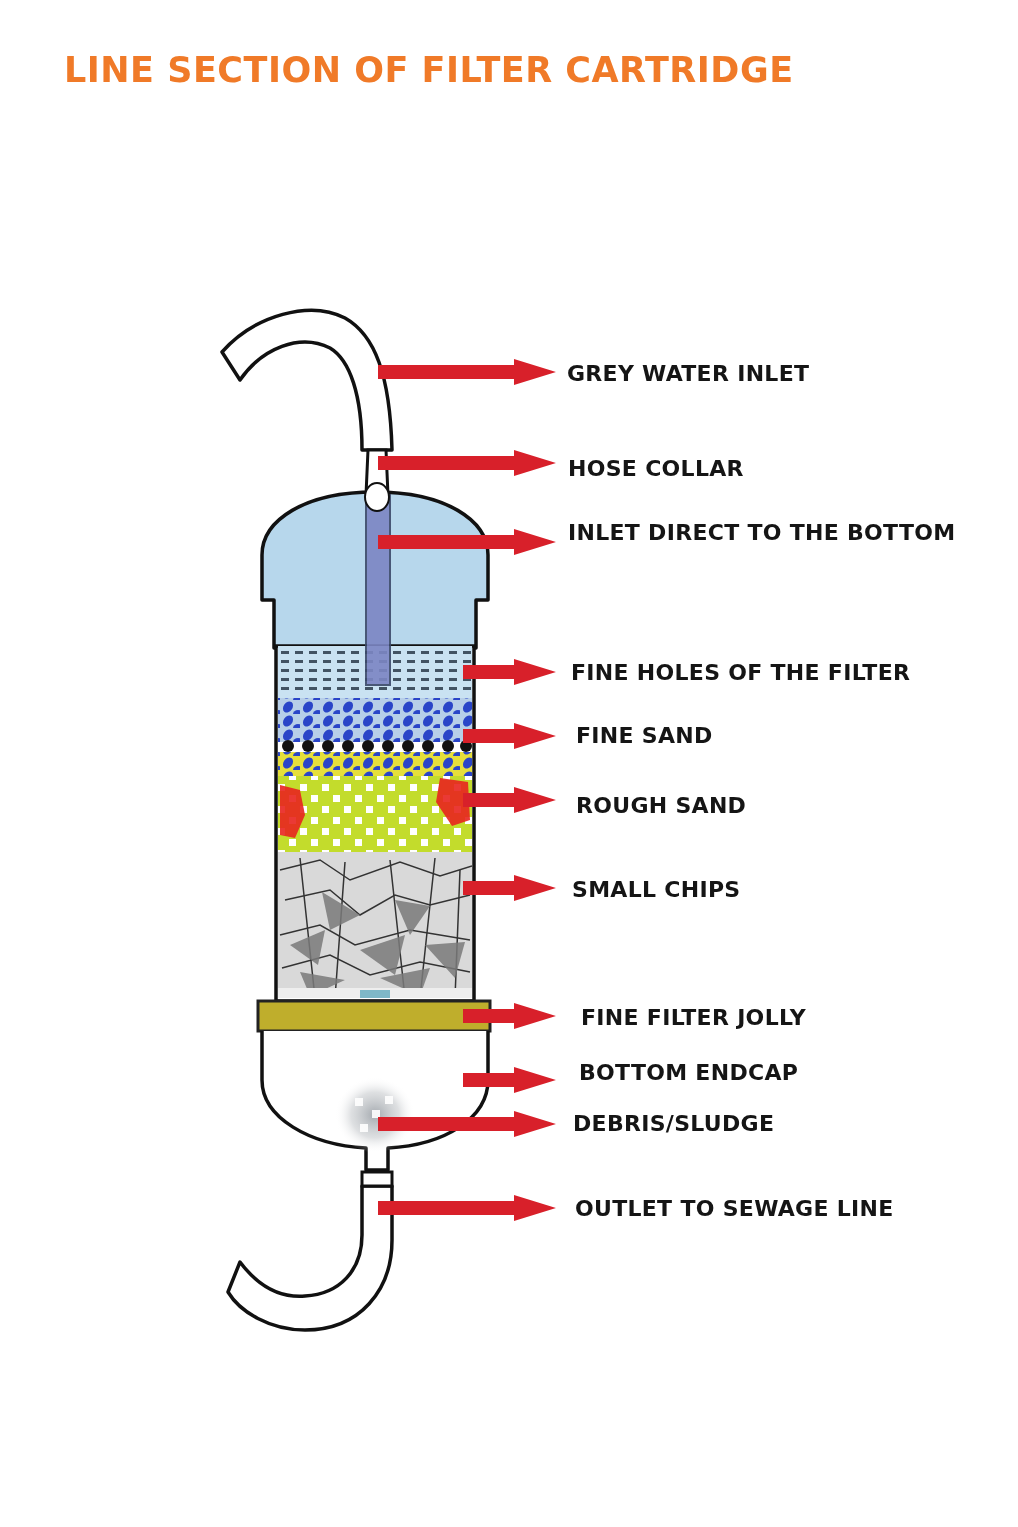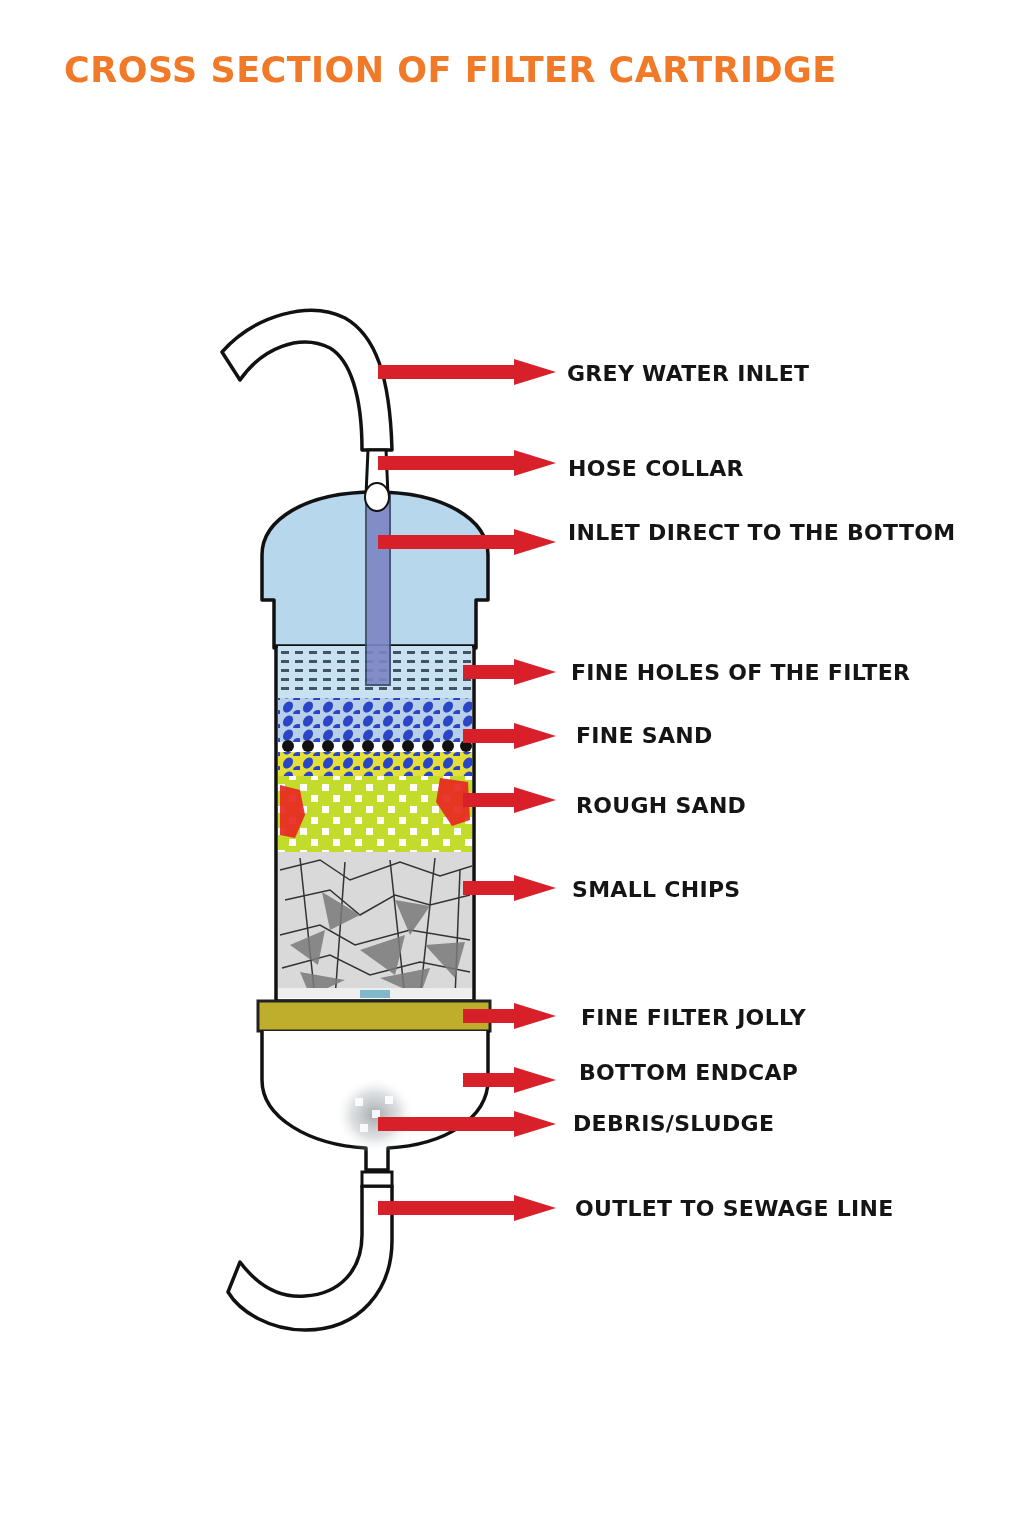--- a/index.html
+++ b/index.html
@@ -12,21 +12,21 @@
   }
   svg.diagram { position: absolute; left: 0; top: 0; }
   .lbl {
     font-family: "DejaVu Sans", sans-serif; font-weight: bold;
     font-size: 22px; fill: #151515; letter-spacing: 0.3px;
   }
 </style>
 </head>
 <body>
 
-<div class="title">CROSS SECTION OF FILTER CARTRIDGE</div>
+<div class="title">LINE SECTION OF FILTER CARTRIDGE</div>
 
 <svg class="diagram" width="1018" height="1527" viewBox="0 0 1018 1527">
   <defs>
     <pattern id="holesPat" x="0" y="0" width="14" height="9" patternUnits="userSpaceOnUse">
       <rect x="1" y="3" width="8" height="3" fill="#2a3a4a"></rect>
     </pattern>
     <pattern id="finePat" x="0" y="0" width="20" height="14" patternUnits="userSpaceOnUse">
       <ellipse cx="8" cy="7" rx="6" ry="4.5" transform="rotate(-55 8 7)" fill="#2a45c8"></ellipse>
       <ellipse cx="18" cy="14" rx="5" ry="4" fill="#2a45c8"></ellipse>
     </pattern>

